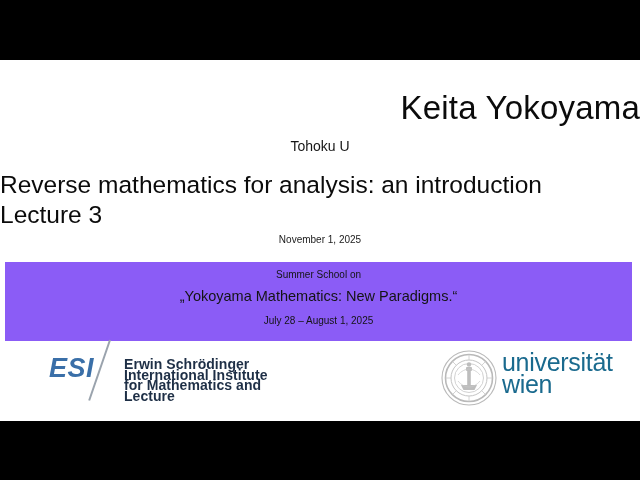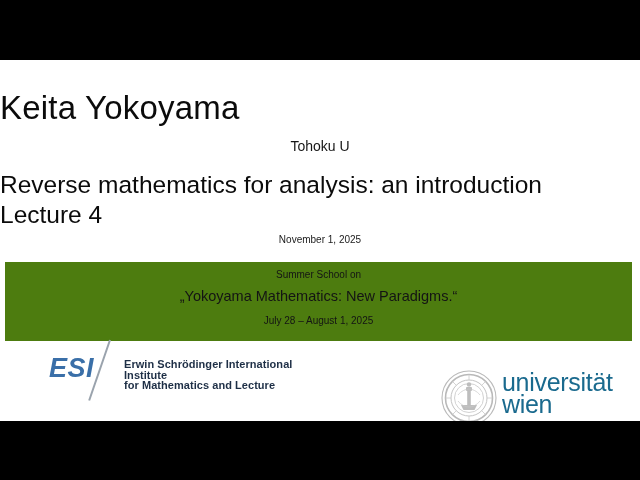--- a/index.html
+++ b/index.html
@@ -8,42 +8,42 @@
 
   
   .letterbox{position:absolute;left:0;width:640px;background:#000;}
   #bar-top{top:0;height:60px;}
   #bar-bottom{top:421px;height:59px;}
 
   
   #slide{position:absolute;left:0;top:60px;width:640px;height:361px;background:#fff;}
 
   .speaker-name{
-    position:absolute;left:0;top:29px;width:640px;text-align:left;
+    position:absolute;left:0;top:29px;width:640px;text-align:right;
     font-size:33px;font-weight:400;color:#0b0b0b;letter-spacing:0.2px;
     font-family:"Liberation Sans",sans-serif;
   }
   .speaker-affil{
     position:absolute;left:0;top:78px;width:640px;text-align:center;
     font-size:14px;color:#161616;font-family:"Liberation Sans",sans-serif;
   }
   .talk-title{
     position:absolute;left:0;top:110px;width:640px;text-align:left;
     font-size:24.5px;line-height:30px;color:#0b0b0b;font-weight:400;
     font-family:"Liberation Sans",sans-serif;
   }
   .talk-date{
     position:absolute;left:0;top:174px;width:640px;text-align:center;
     font-size:10px;color:#1a1a1a;font-family:"Liberation Sans",sans-serif;
   }
 
   
   #event-band{
     position:absolute;left:5px;top:202px;width:627px;height:79px;
-    background:#4d7c0f;
+    background:#8b5cf6;
   }
   .event-line{position:absolute;left:0;width:627px;text-align:center;color:#141414;}
   #event-kicker{top:7px;font-size:10px;}
   #event-title{top:26px;font-size:14.5px;}
   #event-dates{top:53px;font-size:10px;}
 
   
   #footer{position:absolute;left:16px;top:281px;width:628px;height:80px;text-decoration:underline;}
 
   
@@ -53,26 +53,26 @@
     font-size:27px;font-weight:700;font-style:italic;
     color:#3a6fa8;letter-spacing:0.5px;
     font-family:"Liberation Sans",sans-serif;
   }
   #esi-slash{
     position:absolute;left:60px;top:-6px;width:2px;height:64px;
     background:#9aa3ad;transform:rotate(19deg);transform-origin:top center;
   }
   #esi-wordmark{
     position:absolute;left:75px;top:13px;width:170px;
-    font-size:11px;line-height:10.5px;font-weight:700;color:#1e2f46;
+    font-size:14px;line-height:10.5px;font-weight:700;color:#1e2f46;
     font-family:"Liberation Sans",sans-serif;letter-spacing:0.05px;
   }
 
   
-  #uniwien-logo{position:absolute;left:425px;top:2px;width:190px;height:64px;margin-top:20px;}
+  #uniwien-logo{position:absolute;left:425px;top:2px;width:190px;height:64px;}
   #uniwien-seal{position:absolute;left:0;top:7px;width:56px;height:56px;}
   #uniwien-text{
     position:absolute;left:61px;top:8px;
     font-size:25px;line-height:22px;color:#1a6a8e;font-weight:400;
     font-family:"Liberation Sans",sans-serif;letter-spacing:-0.3px;
   }
   #uniwien-text div{display:block;}
 </style>
 </head>
 <body>
@@ -81,21 +81,21 @@
 
   <div class="letterbox" id="bar-top"></div>
 
   <div id="slide">
 
     <div class="speaker-name">Keita Yokoyama</div>
     <div class="speaker-affil">Tohoku U</div>
 
     <div class="talk-title">
       <div>Reverse mathematics for analysis: an introduction</div>
-      <div>Lecture 4</div>
+      <div>Lecture 3</div>
     </div>
 
     <div class="talk-date">November 1, 2025</div>
 
     <div id="event-band">
       <div class="event-line" id="event-kicker">Summer School on</div>
       <div class="event-line" id="event-title">„Yokoyama Mathematics: New Paradigms.“</div>
       <div class="event-line" id="event-dates">July 28  – August 1, 2025</div>
     </div>
 

